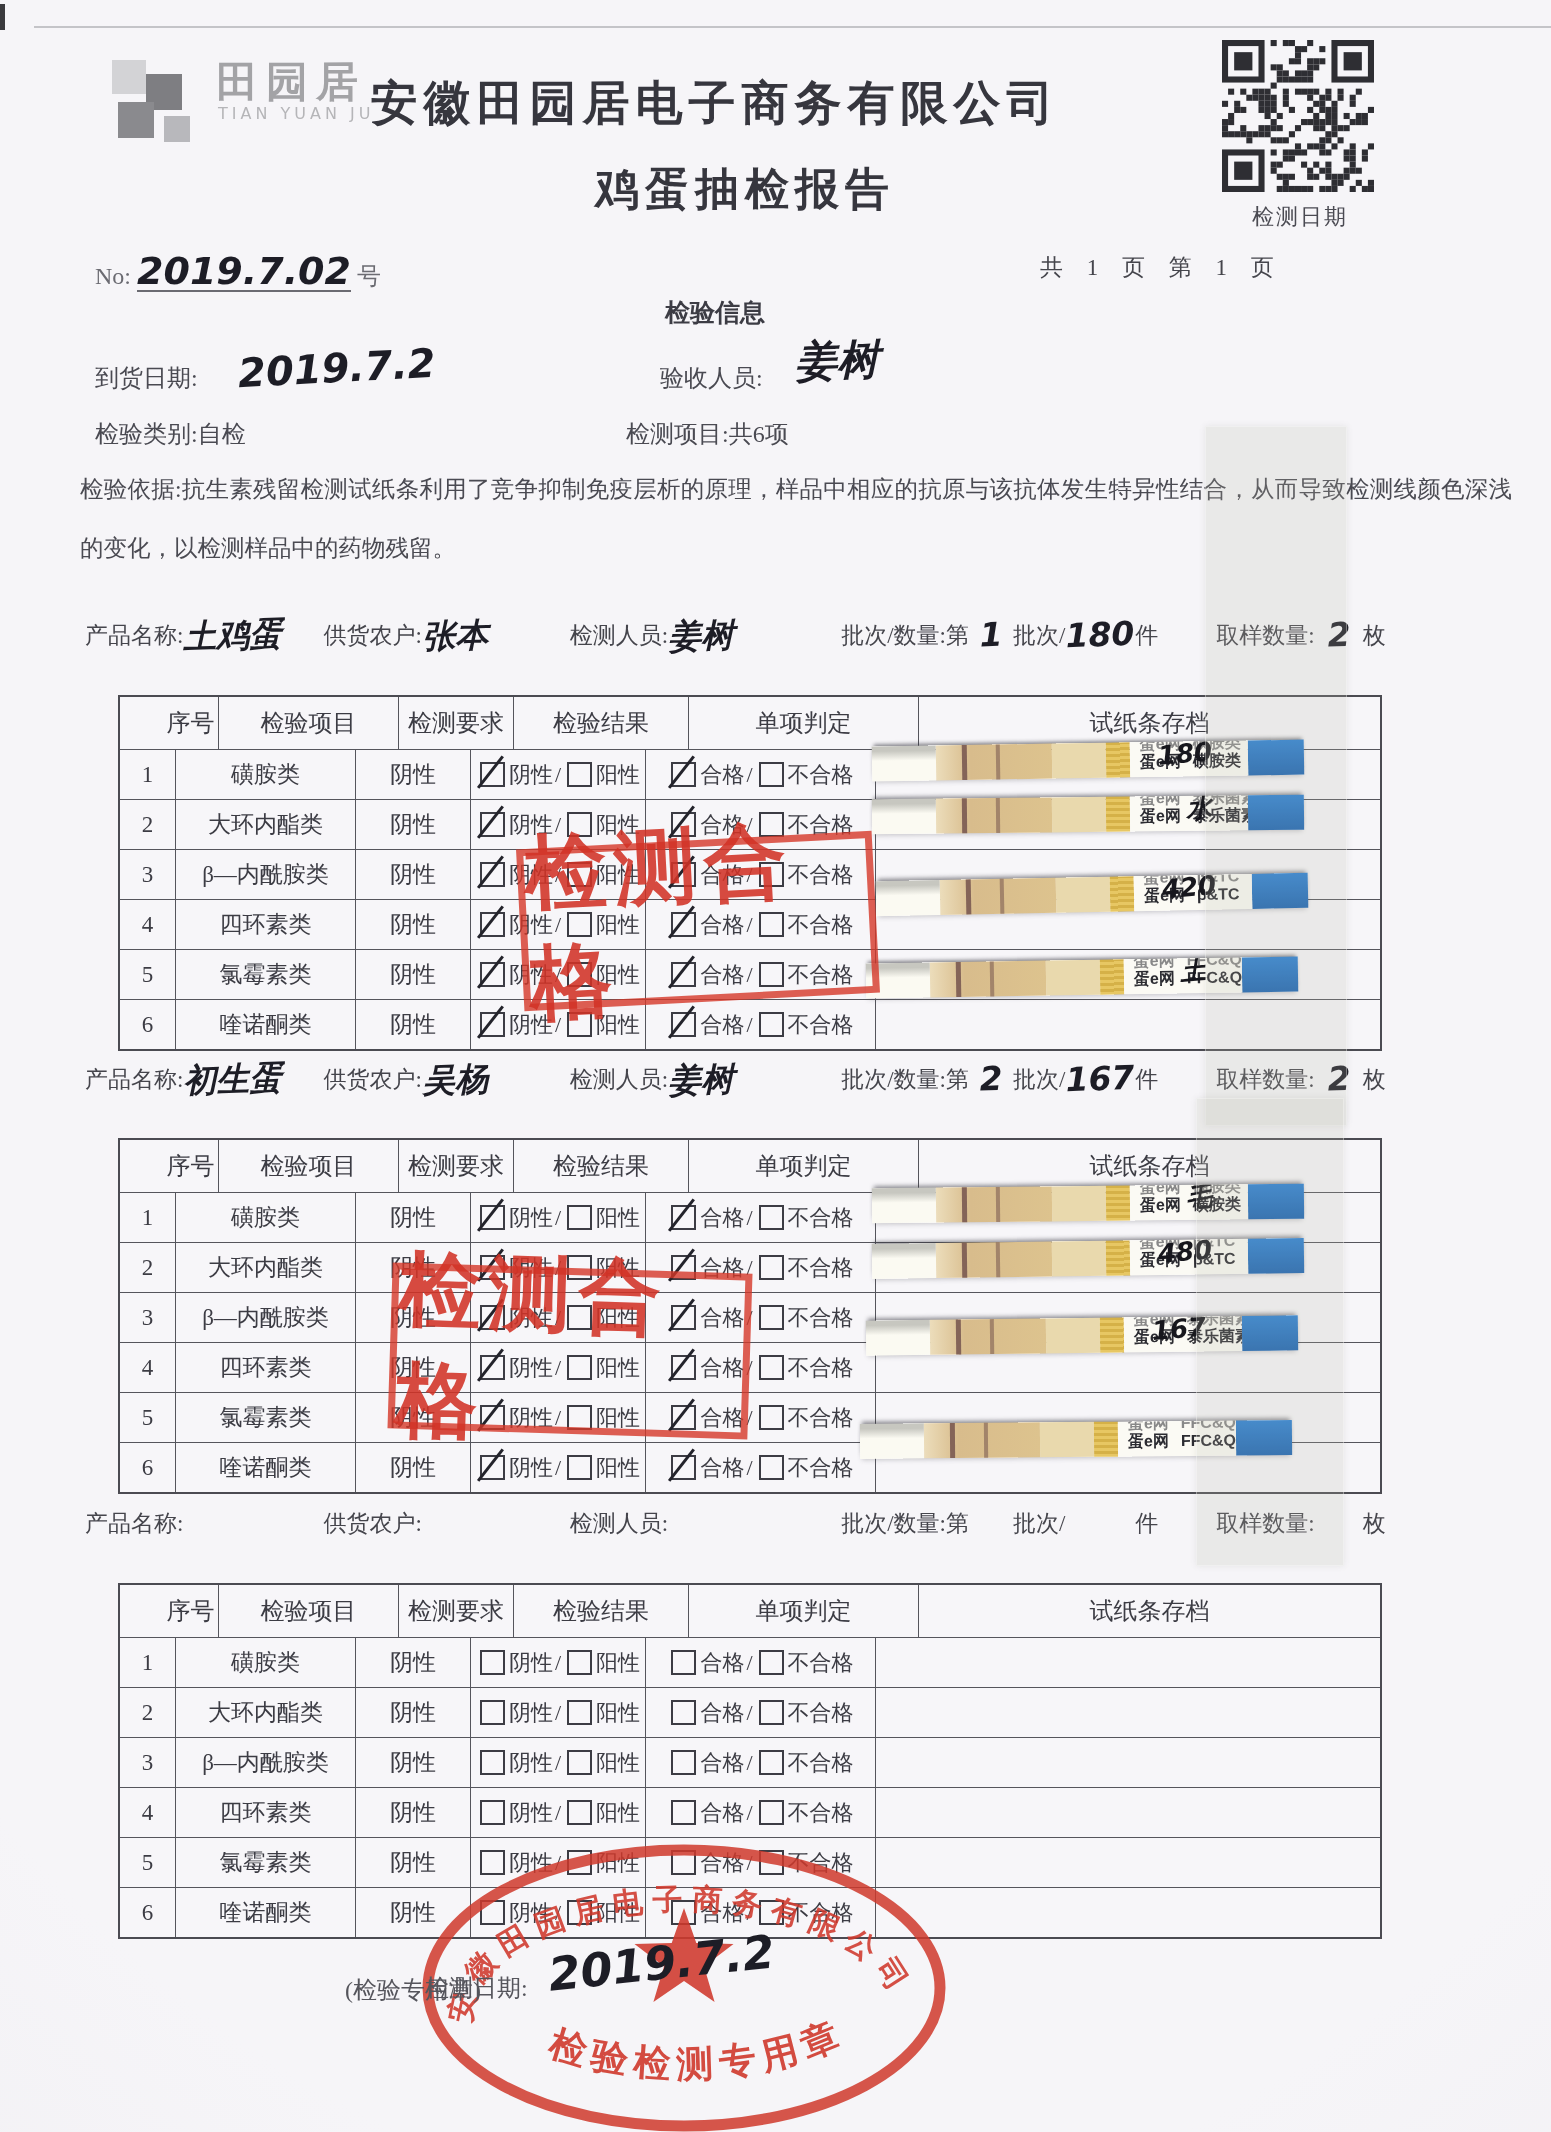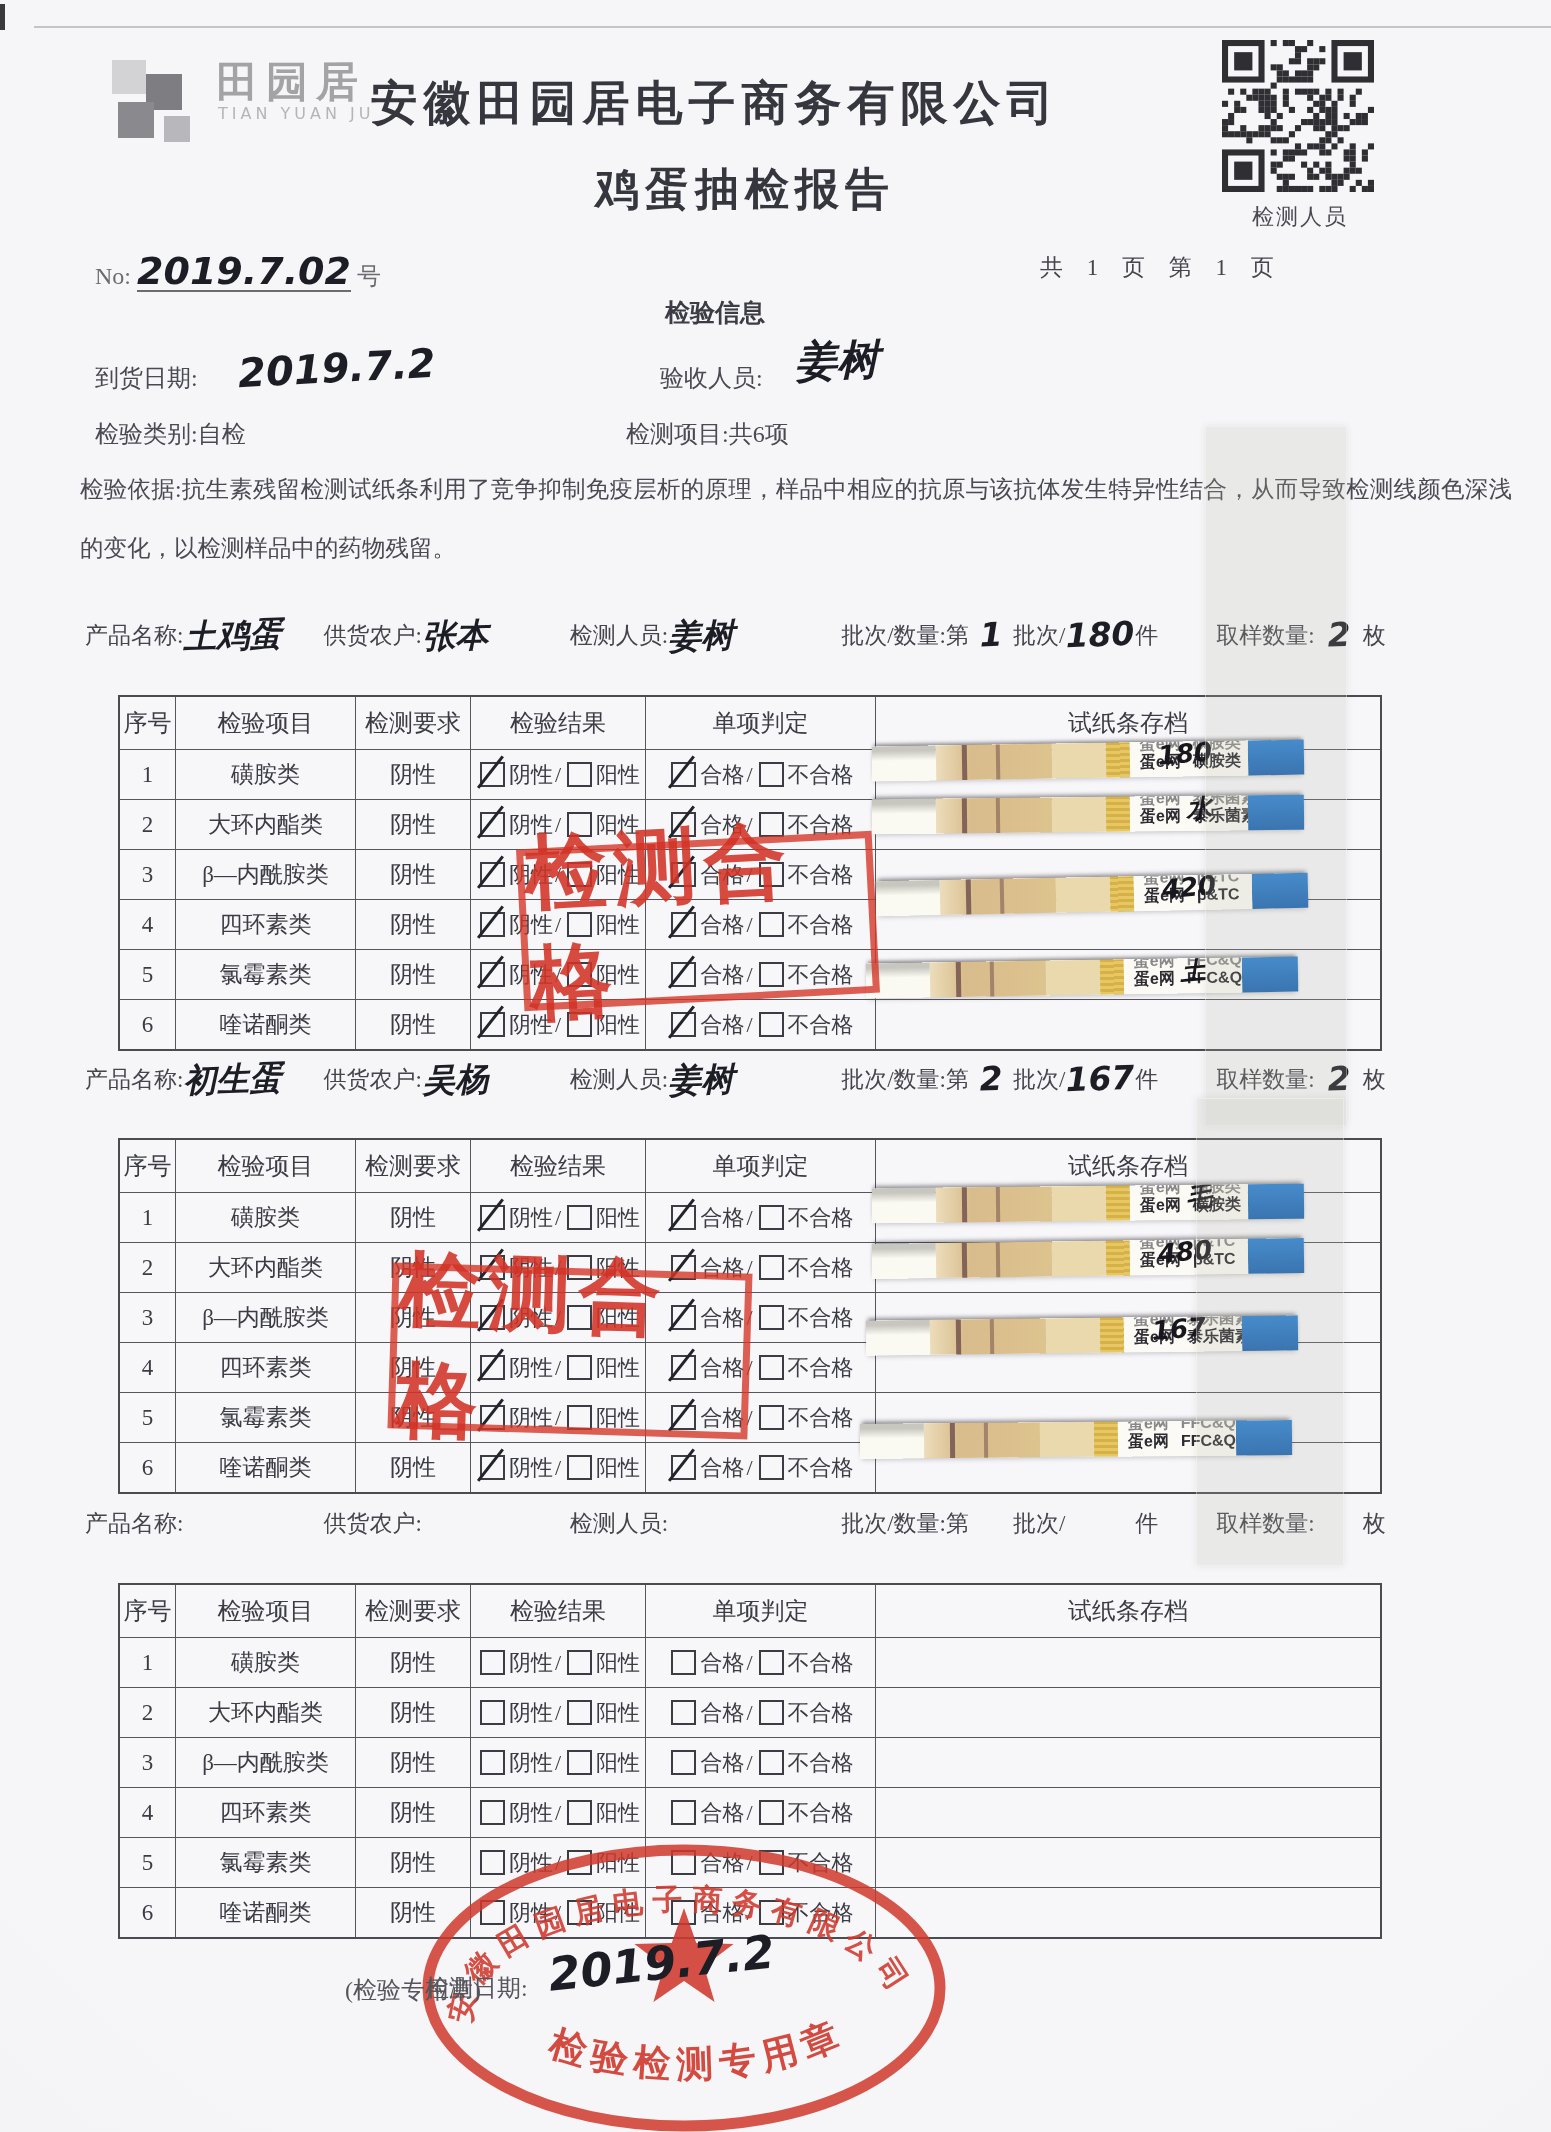--- a/index.html
+++ b/index.html
@@ -34,21 +34,21 @@
   .basis{left:80px;top:460px;width:1432px;font-size:23.5px;line-height:59px;color:#4a4a52;text-align:justify;}
   
   .prod-line{position:absolute;left:85px;display:flex;align-items:flex-end;font-size:23px;color:#45454c;white-space:nowrap;z-index:2;}
   .prod-line .hw{font-size:33px;transform:rotate(-2deg);}
   .v-a{min-width:118px}.v-b{min-width:122px}.v-c{min-width:135px}.v-d{min-width:44px;text-align:center}
   .v-e{min-width:70px;text-align:center}.v-f{min-width:48px;text-align:center}
   .ml1{margin-left:22px}.ml2{margin-left:26px}.ml3{margin-left:38px}.ml4{margin-left:58px}
   
   .tbl{position:absolute;left:118px;width:1260px;border:2.5px solid #4b4b52;z-index:1;background:rgba(255,255,255,.18);}
   .t-head,.t-row{display:grid;grid-template-columns:55px 180px 115px 175px 230px 1fr;}
-  .t-head{height:52px;}
+  .t-head{height:52px;margin-left:43px;}
   .t-row{height:49px;border-top:1.7px solid #55555c;}
   .c{border-left:1.7px solid #55555c;display:flex;align-items:center;justify-content:center;
      font-size:23px;color:#3c3c44;overflow:visible;}
   .t-head .c{font-size:24px;}
   .c:first-child{border-left:none;}
   .c-res,.c-jud{gap:1px;font-size:22px;}
   .box{width:21px;height:21px;border:2.2px solid #3c3c44;display:inline-block;position:relative;margin:0 3px 0 4px;flex:none;}
   .box.ck::after{content:"";position:absolute;left:-3px;bottom:-4px;width:40px;height:2.6px;background:#23232b;
                  transform-origin:0 100%;transform:rotate(-52deg);}
   .sl{margin:0 1px;}
@@ -294,21 +294,21 @@
         <rect x="0" y="0" width="42" height="42" fill="#2e2e33"></rect>
         <rect x="6" y="6" width="30" height="30" fill="#f6f5f8"></rect>
         <rect x="12" y="12" width="18" height="18" fill="#2e2e33"></rect>
         <rect x="108" y="0" width="42" height="42" fill="#2e2e33"></rect>
         <rect x="114" y="6" width="30" height="30" fill="#f6f5f8"></rect>
         <rect x="120" y="12" width="18" height="18" fill="#2e2e33"></rect>
         <rect x="0" y="108" width="42" height="42" fill="#2e2e33"></rect>
         <rect x="6" y="114" width="30" height="30" fill="#f6f5f8"></rect>
         <rect x="12" y="120" width="18" height="18" fill="#2e2e33"></rect>
       </svg>
-    <div class="qr-cap">检测人员</div>
+    <div class="qr-cap">检测日期</div>
   </div>
 
   <div class="abs no-line">
     <span>No:</span>
     <span class="no-val hw big">2019.7.02</span>
     <span>号</span>
   </div>
   <div class="abs pageinfo">共 1 页  第 1 页</div>
 
   <div class="abs sec-title" style="top:296px;">检验信息</div>

